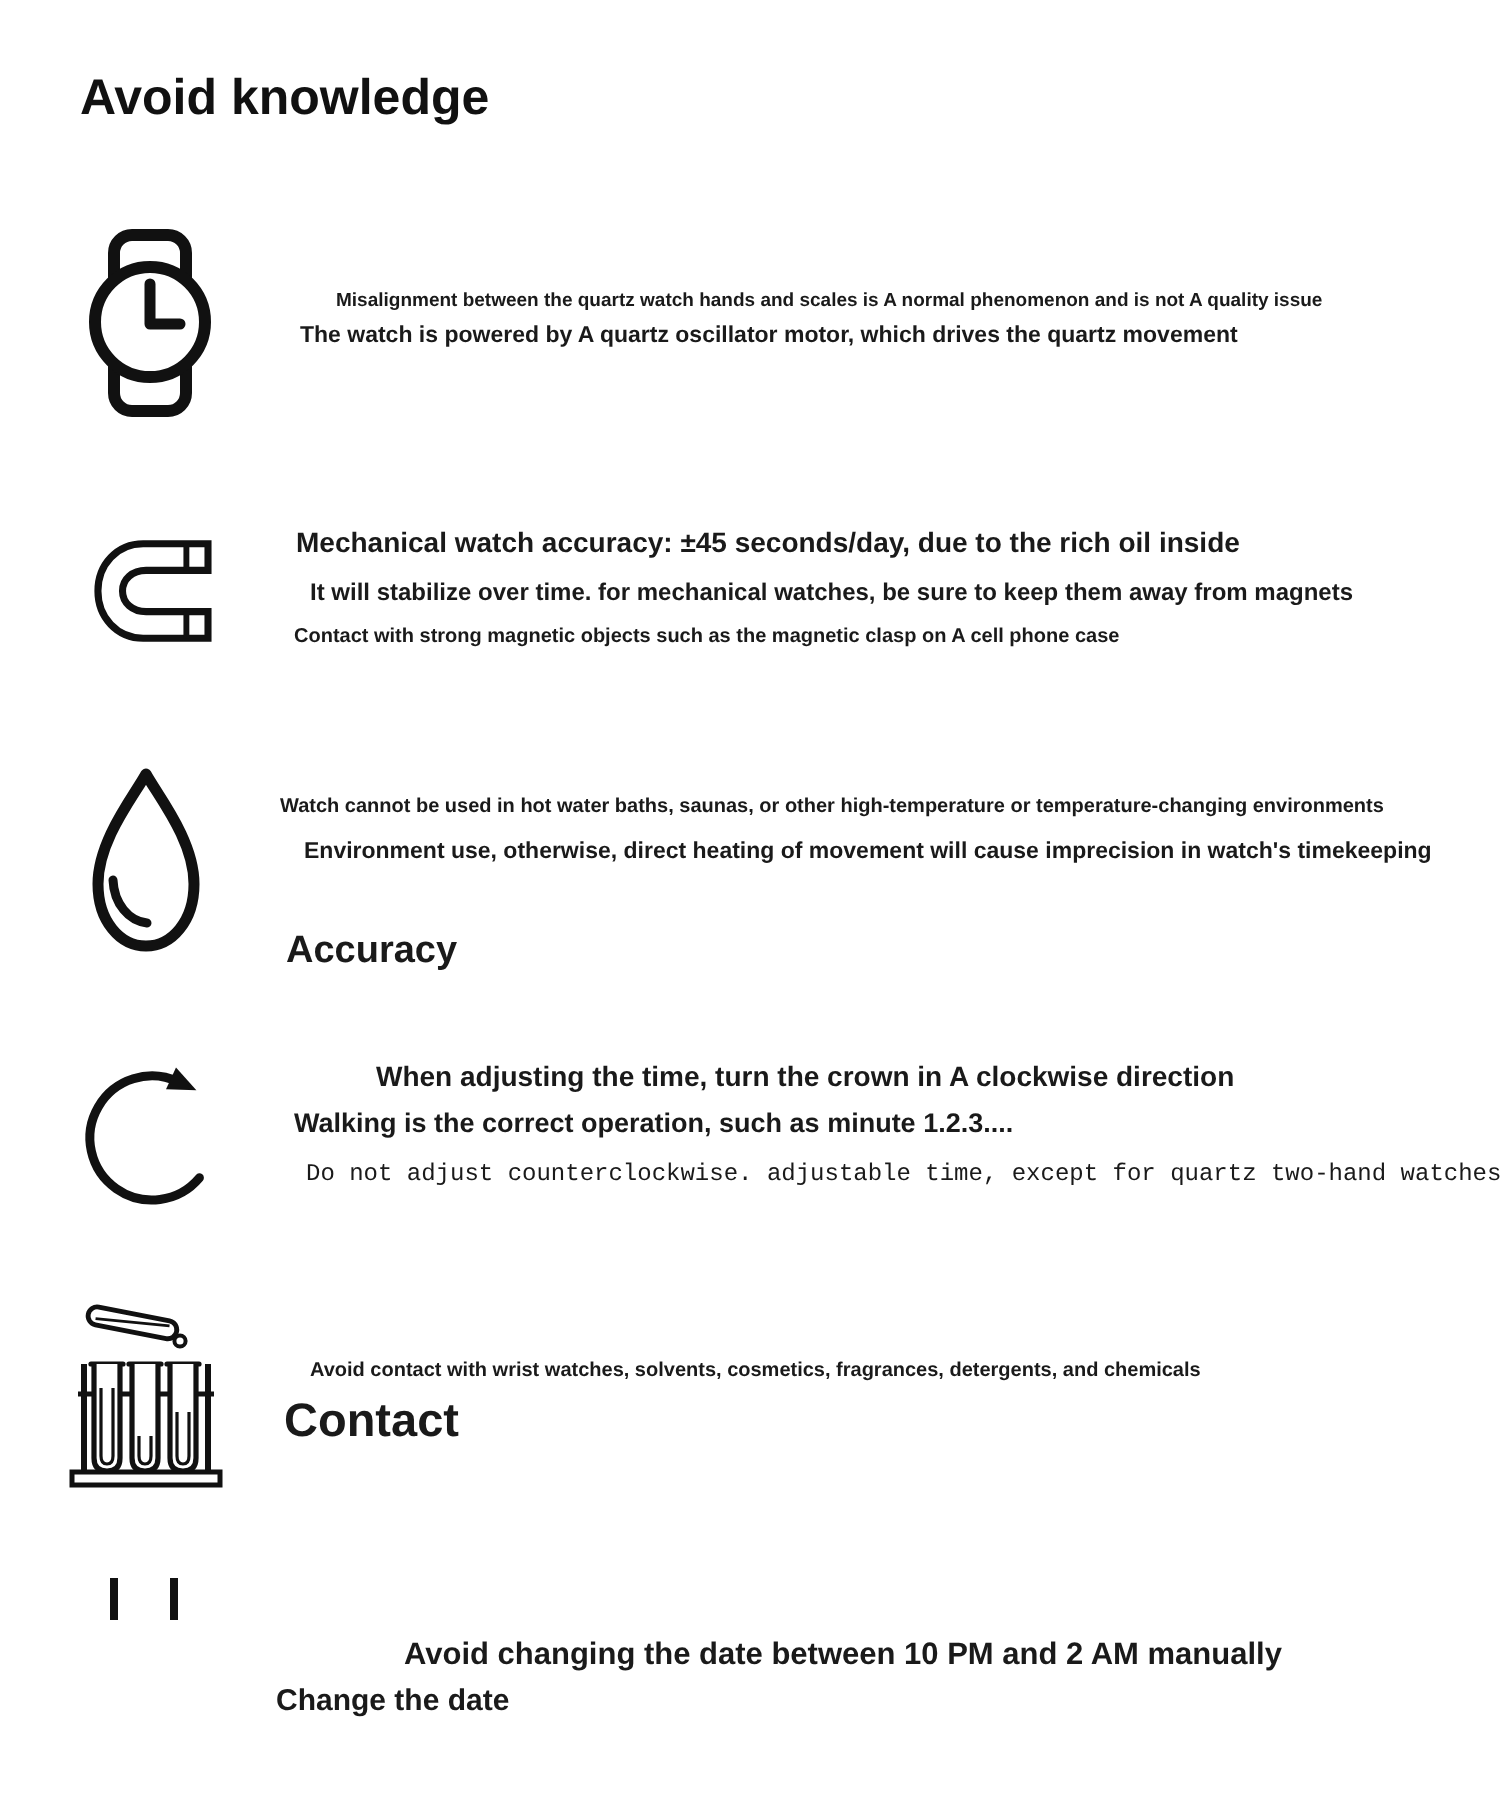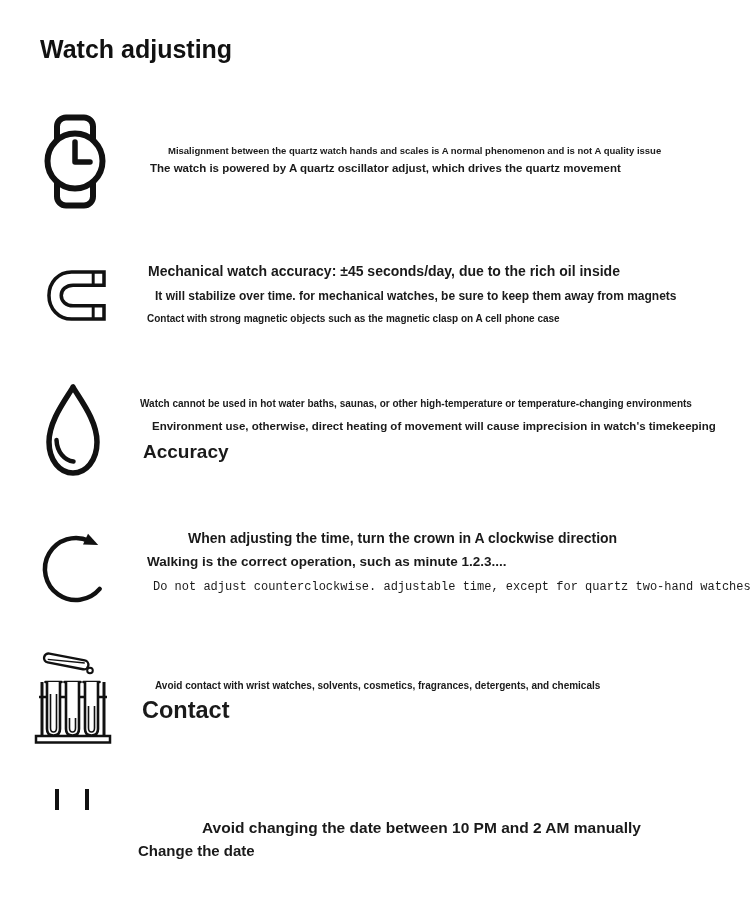--- a/index.html
+++ b/index.html
@@ -22,21 +22,21 @@
   
   .ic-magnet{left:44px;top:267px;}
   .s2l1{left:148px;top:263px;font-size:14px;font-weight:700;}
   .s2l2{left:155px;top:289px;font-size:12px;font-weight:700;}
   .s2l3{left:147px;top:313px;font-size:10px;font-weight:700;}
 
   
   .ic-drop{left:40px;top:383px;}
   .s3l1{left:140px;top:398px;font-size:10px;font-weight:700;}
   .s3l2{left:152px;top:420px;font-size:11.5px;font-weight:700;}
-  .s3h{left:143px;top:441px;font-size:19px;font-weight:700;text-align:right;}
+  .s3h{left:143px;top:465px;font-size:19px;font-weight:700;text-align:right;}
 
   
   .ic-rotate{left:40px;top:528px;}
   .s4l1{left:188px;top:530px;font-size:14px;font-weight:700;}
   .s4l2{left:147px;top:554px;font-size:13.5px;font-weight:700;}
   .s4l3{left:153px;top:580px;font-size:12px;font-weight:400;font-family:Liberation Mono, monospace;}
 
   
   .ic-tubes{left:34px;top:646px;}
   .s5l1{left:155px;top:680px;font-size:10px;font-weight:700;}
@@ -56,31 +56,31 @@
   .cal-header{position:absolute;left:0;top:0;width:100%;height:14px;
     border-bottom:3px solid #111;box-sizing:border-box;}
   .cal-day{position:absolute;left:10px;top:30px;font-size:33px;font-weight:400;
     line-height:1;color:#111;letter-spacing:1px;}
 
   svg{display:block;}
 </style>
 </head>
 <body>
 
-<div class="abs title">Watch adjusting</div>
+<div class="abs title">Avoid knowledge</div>
 
 <div class="abs ic-watch">
   <svg width="62" height="95" viewBox="0 0 62 95">
     <rect x="13" y="3.5" width="36" height="88" rx="9" fill="none" stroke="#111" stroke-width="6"></rect>
     <circle cx="31" cy="47" r="27.5" fill="#fff" stroke="#111" stroke-width="6"></circle>
     <path d="M31 28 V48 H46" fill="none" stroke="#111" stroke-width="5.5" stroke-linecap="round" stroke-linejoin="round"></path>
   </svg>
 </div>
 <div class="abs s1l1">Misalignment between the quartz watch hands and scales is A normal phenomenon and is not A quality issue</div>
-<div class="abs s1l2">The watch is powered by A quartz oscillator adjust, which drives the quartz movement</div>
+<div class="abs s1l2">The watch is powered by A quartz oscillator motor, which drives the quartz movement</div>
 
 <div class="abs ic-magnet">
   <svg width="63" height="57" viewBox="0 0 64 58">
     <path d="M61 5 H28 C14.7 5 5 15.6 5 29 C5 42.4 14.7 53 28 53 H61 V39.5 H29.5 C22.5 39.5 17.5 35 17.5 29 C17.5 23 22.5 18.5 29.5 18.5 H61 Z" fill="#fff" stroke="#111" stroke-width="3.6" stroke-linejoin="miter"></path>
     <line x1="50" y1="5" x2="50" y2="18.5" stroke="#111" stroke-width="3"></line>
     <line x1="50" y1="39.5" x2="50" y2="53" stroke="#111" stroke-width="3"></line>
   </svg>
 </div>
 <div class="abs s2l1">Mechanical watch accuracy: ±45 seconds/day, due to the rich oil inside</div>
 <div class="abs s2l2">It will stabilize over time. for mechanical watches, be sure to keep them away from magnets</div>

